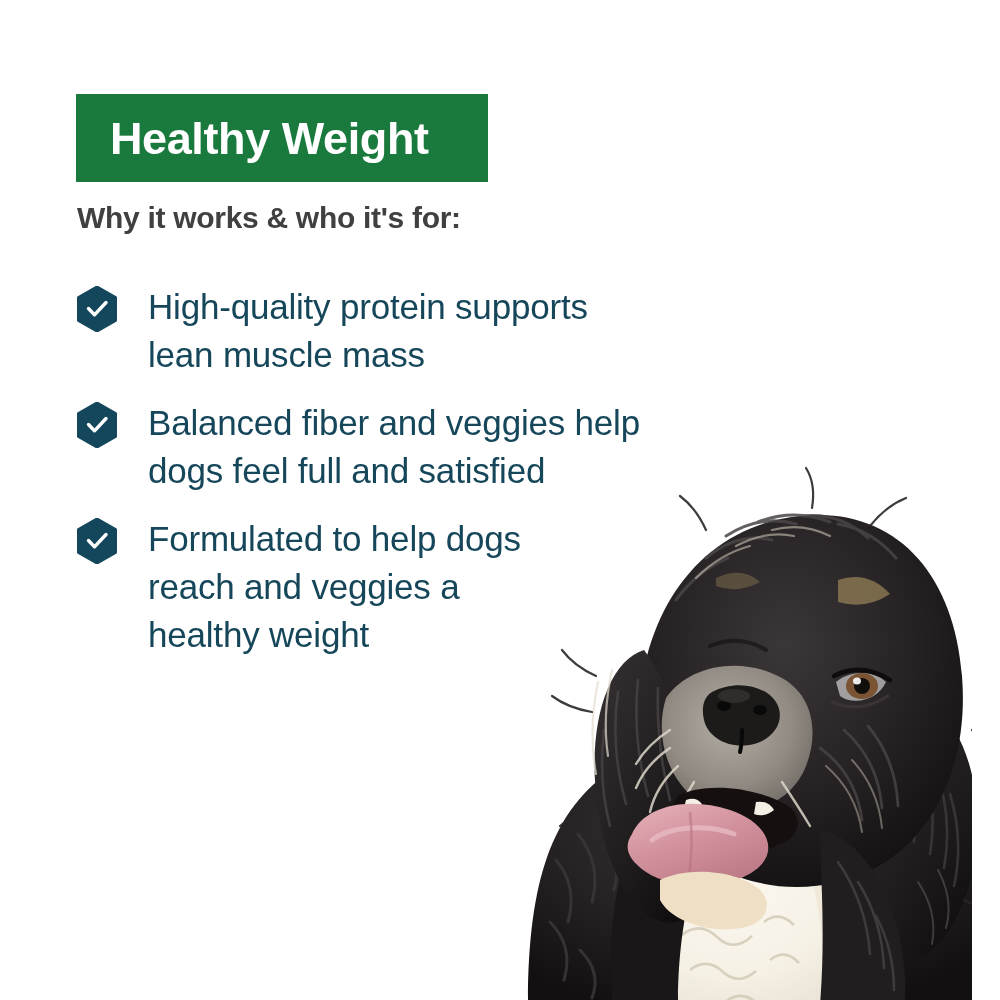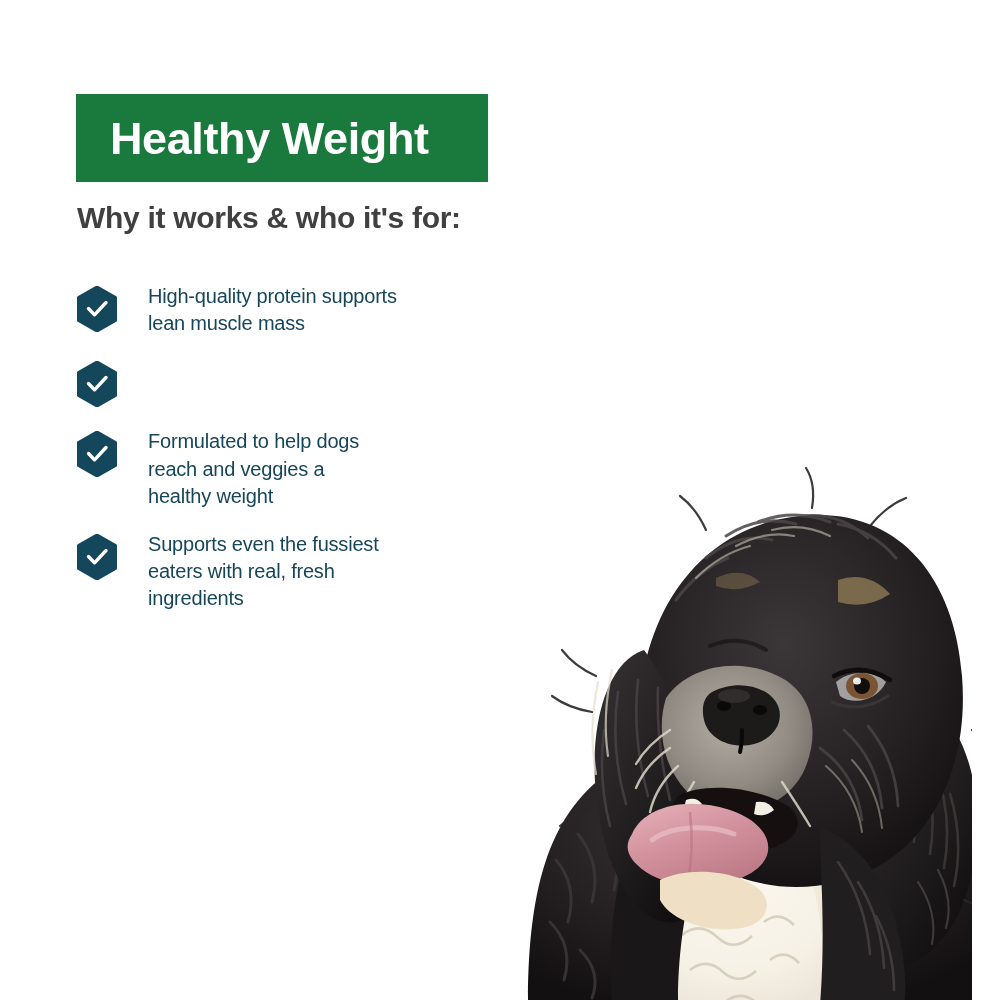--- a/index.html
+++ b/index.html
@@ -74,21 +74,21 @@
   }
   .check-hex {
     flex: 0 0 auto;
     width: 42px;
     height: 46px;
     margin-top: 3px;
     margin-right: 30px;
   }
   .benefit-text {
     color: #16465a;
-    font-size: 20px;
+    font-size: 35px;
     line-height: 1.36;
     letter-spacing: -0.2px;
     white-space: pre-line;
   }
 </style>
 </head>
 <body>
 
 <div id="page">
 
@@ -282,41 +282,32 @@
 lean muscle mass</span>
     </div>
 
     <div class="benefit-row">
       <span class="check-hex">
         <svg viewBox="0 0 42 46" width="42" height="46" xmlns="http://www.w3.org/2000/svg">
           <path d="M21 1 L39.5 11.5 L39.5 34.5 L21 45 L2.5 34.5 L2.5 11.5 Z" fill="#14475c" stroke="#14475c" stroke-width="3" stroke-linejoin="round"></path>
           <path d="M12.5 22.5 L18.5 28.8 L30 16.5" fill="none" stroke="#ffffff" stroke-width="3.4" stroke-linecap="round" stroke-linejoin="round"></path>
         </svg>
       </span>
+      <span class="benefit-text">Balanced fiber and veggies help
+dogs feel full and satisfied</span>
     </div>
 
     <div class="benefit-row">
       <span class="check-hex">
         <svg viewBox="0 0 42 46" width="42" height="46" xmlns="http://www.w3.org/2000/svg">
           <path d="M21 1 L39.5 11.5 L39.5 34.5 L21 45 L2.5 34.5 L2.5 11.5 Z" fill="#14475c" stroke="#14475c" stroke-width="3" stroke-linejoin="round"></path>
           <path d="M12.5 22.5 L18.5 28.8 L30 16.5" fill="none" stroke="#ffffff" stroke-width="3.4" stroke-linecap="round" stroke-linejoin="round"></path>
         </svg>
       </span>
       <span class="benefit-text">Formulated to help dogs
 reach and veggies a
 healthy weight</span>
     </div>
 
-    <div class="benefit-row">
-      <span class="check-hex">
-        <svg viewBox="0 0 42 46" width="42" height="46" xmlns="http://www.w3.org/2000/svg">
-          <path d="M21 1 L39.5 11.5 L39.5 34.5 L21 45 L2.5 34.5 L2.5 11.5 Z" fill="#14475c" stroke="#14475c" stroke-width="3" stroke-linejoin="round"></path>
-          <path d="M12.5 22.5 L18.5 28.8 L30 16.5" fill="none" stroke="#ffffff" stroke-width="3.4" stroke-linecap="round" stroke-linejoin="round"></path>
-        </svg>
-      </span>
-      <span class="benefit-text">Supports even the fussiest
-eaters with real, fresh
-ingredients</span>
-    </div>
 
   </div>
 
 </div>
 
 </body></html>

